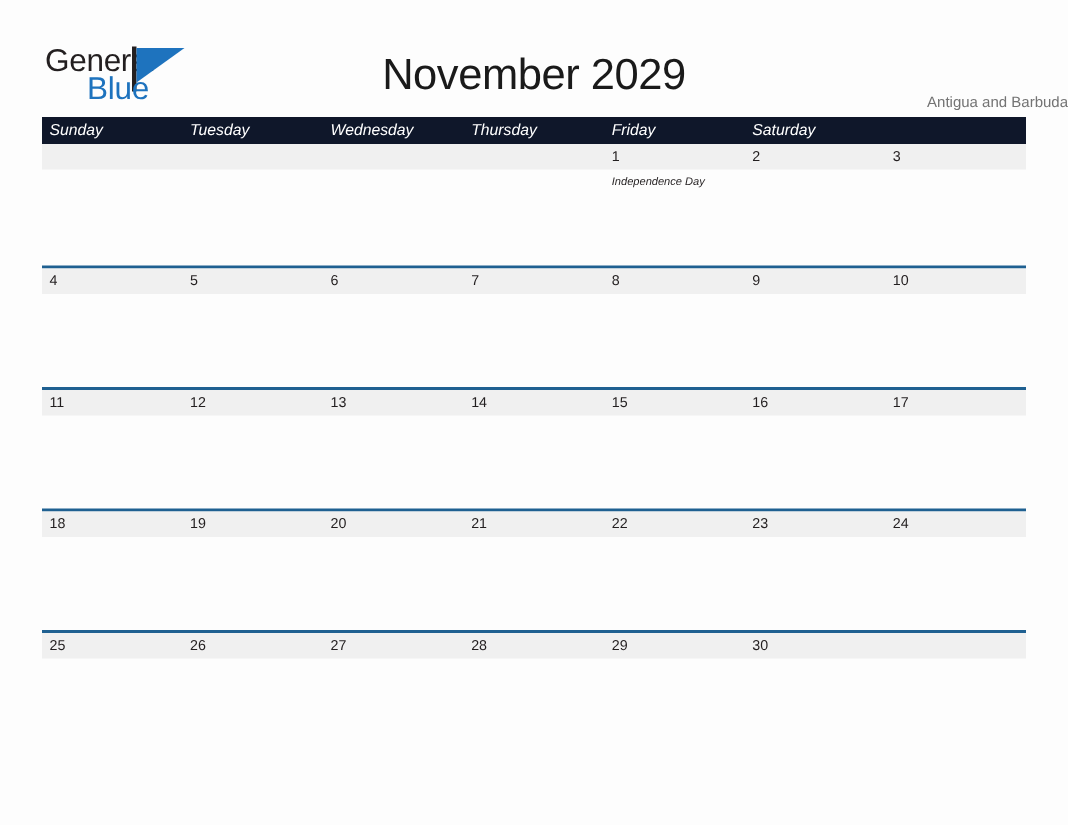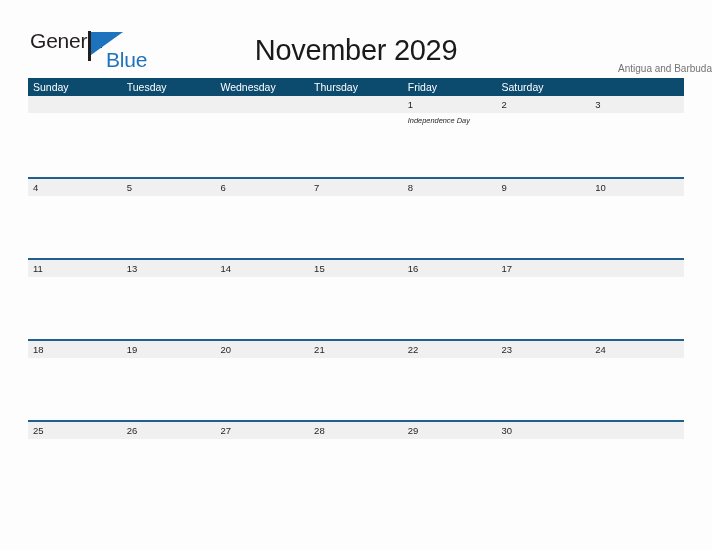--- a/index.html
+++ b/index.html
@@ -44,21 +44,20 @@
   }
   .logo-blue {
     position: absolute;
     left: 28px;
     top: 19px;
     font-size: 21px;
     color: #1e73be;
     letter-spacing: -0.2px;
     line-height: 22px;
     white-space: nowrap;
-    margin-left: 48px;
   }
   .logo-mark {
     position: absolute;
     left: 58px;
     top: 1px;
     width: 42px;
     height: 36px;
   }
   .logo-pole {
     position: absolute;
@@ -107,21 +106,22 @@
     position: absolute;
     left: 28px;
     top: 78px;
     width: 656px;
   }
 
   .weekday-header {
     display: flex;
     width: 656px;
     height: 18px;
-    background: #0c4a6e;
+    background: #0f172a;
+    font-style: italic;
   }
   .weekday-cell {
     width: 93.714px;
     box-sizing: border-box;
     padding-left: 5px;
     color: #ffffff;
     font-size: 10.5px;
     line-height: 18px;
     white-space: nowrap;
     overflow: hidden;
@@ -299,20 +299,23 @@
             <span class="event-text"></span>
           </div>
         </div>
       </div>
       <div class="week-row divided">
         <div class="date-band">
           <div class="day-cell">
             <span class="day-number">11</span>
           </div>
           <div class="day-cell">
+            <span class="day-number">12</span>
+          </div>
+          <div class="day-cell">
             <span class="day-number">13</span>
           </div>
           <div class="day-cell">
             <span class="day-number">14</span>
           </div>
           <div class="day-cell">
             <span class="day-number">15</span>
           </div>
           <div class="day-cell">
             <span class="day-number">16</span>

